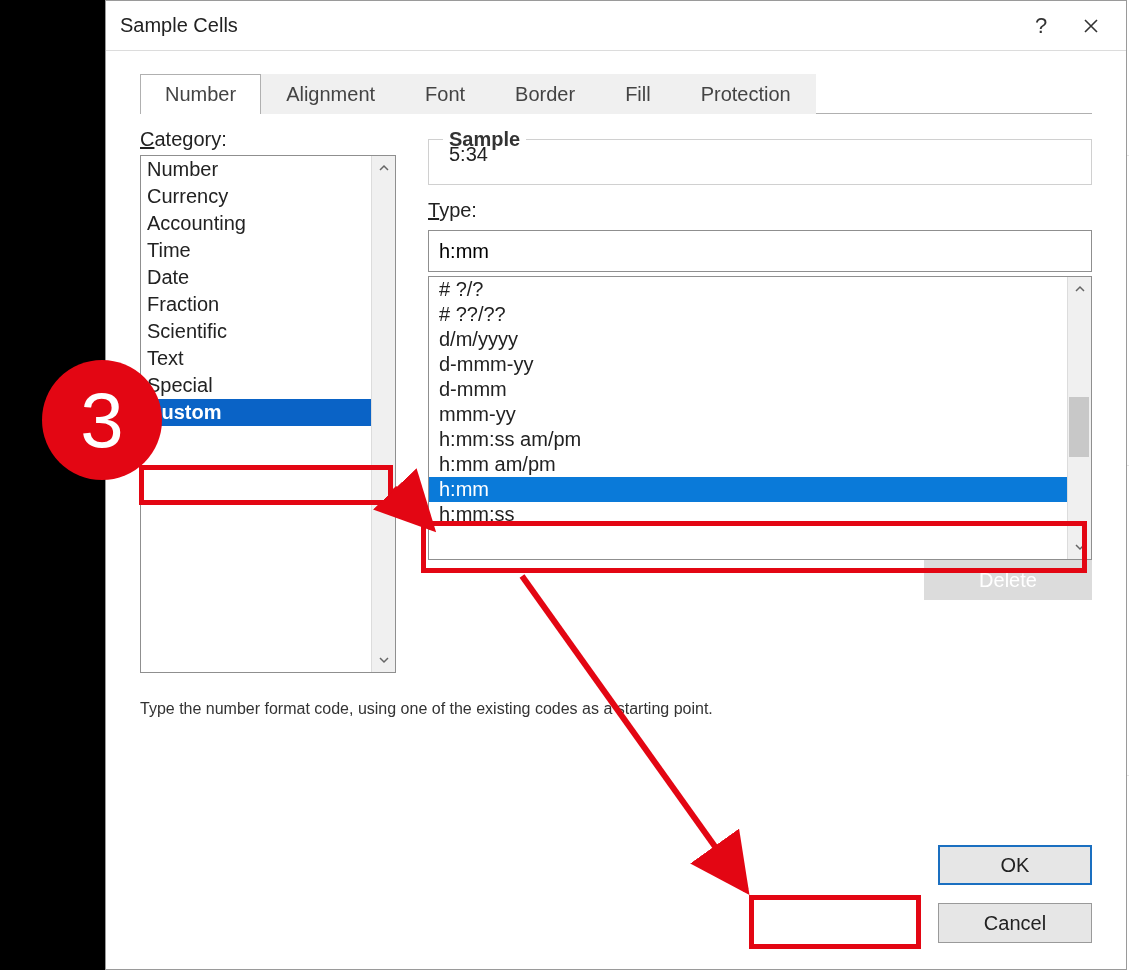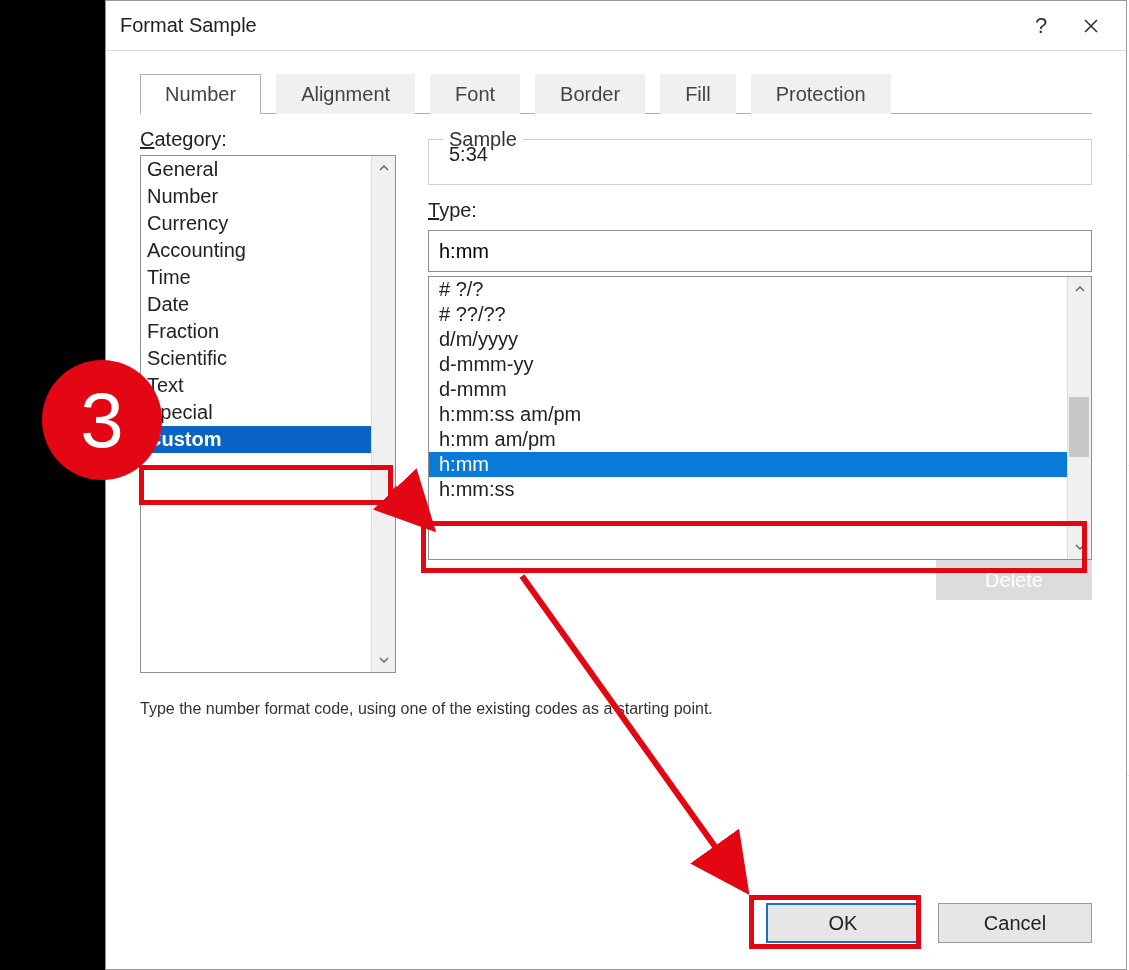--- a/index.html
+++ b/index.html
@@ -47,21 +47,21 @@
     cursor:default;
   }
   .titlebtn svg{width:16px;height:16px;}
   .titlebtn .qm{font-size:22px;}
   .tab{
     padding:8px 24px 8px 24px; font-size:20px; color:#444;
     border:1px solid transparent; border-bottom:0;
     background:#f0f0f0; position:relative; top:1px;
     cursor:default;
   }
-  .tab + .tab{margin-left:15px;}
+  .tab + .tab{margin-left:0;}
   .tab.active{
     background:#fff;
     border:1px solid #b0b0b0; border-bottom:1px solid #fff;
   }
   .tabrow{
     display:flex; margin-top:22px; padding:0 34px;
   }
   .tabrow .tab{border-bottom:none;}
   .tabunder{height:1px;background:#b0b0b0;margin:0 34px;}
 
@@ -86,47 +86,47 @@
   }
   .vscroll .arrow{width:24px;height:24px;display:flex;align-items:center;justify-content:center;color:#666;}
   .vscroll .arrow.up{position:absolute;top:0;}
   .vscroll .arrow.dn{position:absolute;bottom:0;}
 
   .rightcol{
     position:absolute; left:322px; top:14px; right:34px;
   }
   .sample-inner{margin-top:-18px;padding-left:6px;font-size:20px;}
   fieldset.sample{border:1px solid #d0d0d0;margin:0;padding:10px 14px 18px 14px;}
-  fieldset.sample legend{font-size:20px;padding:0 6px;color:#333;}
+  fieldset.sample legend{font-size:20px;padding:0 6px;color:#333;font-weight:bold;}
 
   .type-input{
     width:100%; height:42px; border:1px solid #8f8f8f; font-size:20px;
     padding:4px 10px; margin-top:4px; background:#fff;
   }
   .type-list{
     margin-top:4px;border:1px solid #8f8f8f;height:284px;position:relative;background:#fff;
   }
   .type-inner{position:absolute;left:0;right:24px;top:0;bottom:0;overflow:hidden;}
   .type-item{padding:1px 10px;font-size:20px;white-space:nowrap;cursor:default;}
   .type-item.selected{background:#0a7ad9;color:#fff;}
   .type-list .vscroll{border-left:1px solid #dcdcdc;}
   .thumb{position:absolute;right:2px;width:20px;background:#c8c8c8;}
 
   .delete-btn{
     position:absolute; right:0; top:432px;
-    width:156px;height:40px;background:#dcdcdc;color:#fff;
+    width:168px;height:40px;background:#dcdcdc;color:#fff;
     display:flex;align-items:center;justify-content:center;font-size:20px;
     border:0;cursor:default;
   }
 
   .helptext{
     font-size:16px;color:#333;margin-top:22px;
   }
   .buttons{
-    position:absolute;right:34px;bottom:26px;display:flex;gap:18px;
+    position:absolute;right:34px;bottom:26px;display:flex;gap:18px;flex-direction:column;
   }
   .btn{
     width:154px;height:40px;border:1px solid #9a9a9a;background:#e6e6e6;
     display:flex;align-items:center;justify-content:center;font-size:20px;cursor:default;
   }
   .btn.ok{border:2px solid #1a6fc0;background:#e6e6e6;}
 
   
   .anno{position:absolute;pointer-events:none;}
   .redbox{border:5px solid #e30613;position:absolute;}
@@ -144,21 +144,21 @@
 <div class="leftblack"></div>
 <div class="sheetbg"></div>
 <div class="gridline-h" style="top:155px"></div>
 <div class="gridline-h" style="top:465px"></div>
 <div class="gridline-h" style="top:775px"></div>
 <div class="gridline-v" style="left:1126px"></div>
 
 <div class="dialog">
 
   <div class="titlebar">
-    <span>Format Sample</span>
+    <span>Sample Cells</span>
     <span class="title-spacer"></span>
     <div class="titlebtn">
         <span class="qm">?</span>
       </div>
     <div class="titlebtn">
       <svg viewBox="0 0 16 16">
           <path d="M2 2 L14 14 M14 2 L2 14" stroke="#333" stroke-width="1.6" fill="none"></path>
         </svg>
     </div>
   </div>
@@ -172,21 +172,20 @@
     <div class="tab"><span>Protection</span></div>
   </div>
   <div class="tabunder"></div>
 
   <div class="content">
 
     <div class="label"><span class="underline">C</span><span>ategory:</span></div>
 
     <div class="category-box">
       <div class="category-list">
-        <div class="cat-item"><span>General</span></div>
         <div class="cat-item"><span>Number</span></div>
         <div class="cat-item"><span>Currency</span></div>
         <div class="cat-item"><span>Accounting</span></div>
         <div class="cat-item"><span>Time</span></div>
         <div class="cat-item"><span>Date</span></div>
         <div class="cat-item"><span>Fraction</span></div>
         <div class="cat-item"><span>Scientific</span></div>
         <div class="cat-item"><span>Text</span></div>
         <div class="cat-item"><span>Special</span></div>
         <div class="cat-item selected"><span>Custom</span></div>
@@ -214,20 +213,21 @@
       <div class="label" style="margin-top:14px"><span class="underline">T</span>ype:</div>
       <input class="type-input" value="h:mm" style="">
 
       <div class="type-list">
         <div class="type-inner">
           <div class="type-item"><span># ?/?</span></div>
           <div class="type-item"><span># ??/??</span></div>
           <div class="type-item"><span>d/m/yyyy</span></div>
           <div class="type-item"><span>d-mmm-yy</span></div>
           <div class="type-item"><span>d-mmm</span></div>
+          <div class="type-item"><span>mmm-yy</span></div>
           <div class="type-item"><span>h:mm:ss am/pm</span></div>
           <div class="type-item"><span>h:mm am/pm</span></div>
           <div class="type-item selected"><span>h:mm</span></div>
           <div class="type-item"><span>h:mm:ss</span></div>
         </div>
         <div class="vscroll">
           <div class="arrow up">
             <svg width="10" height="10" viewBox="0 0 10 10">
                 <path d="M1 7 L5 3 L9 7" fill="none" stroke="#666" stroke-width="1.5"></path>
               </svg>

